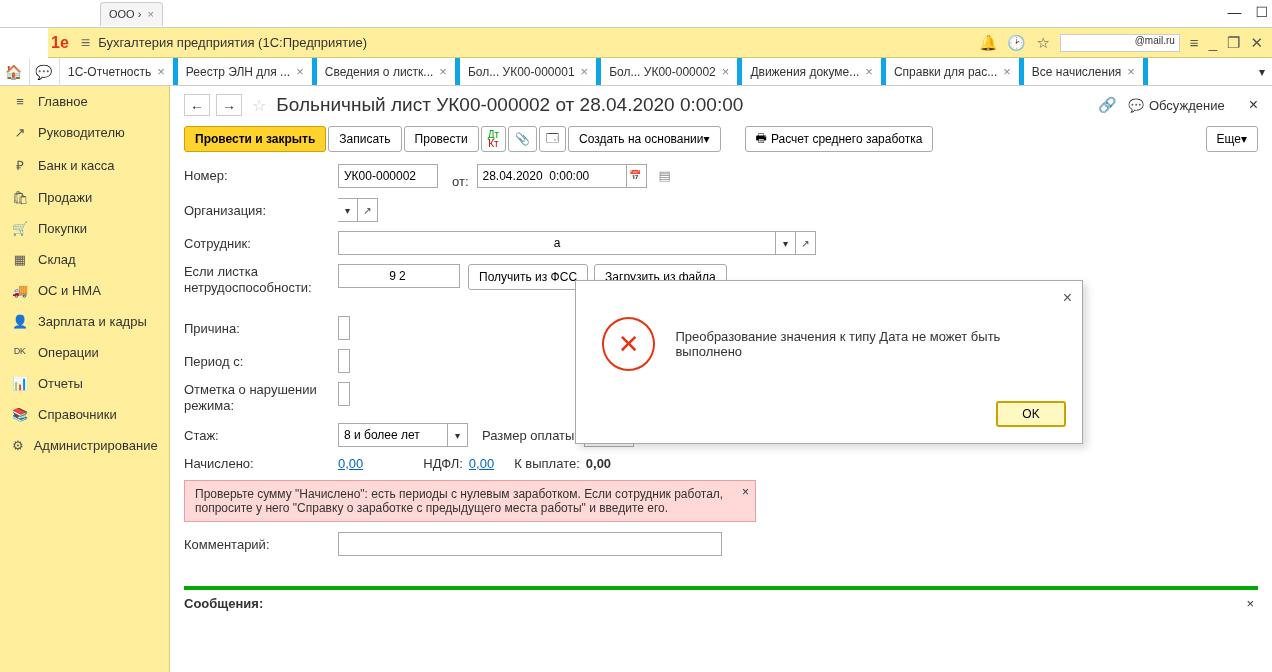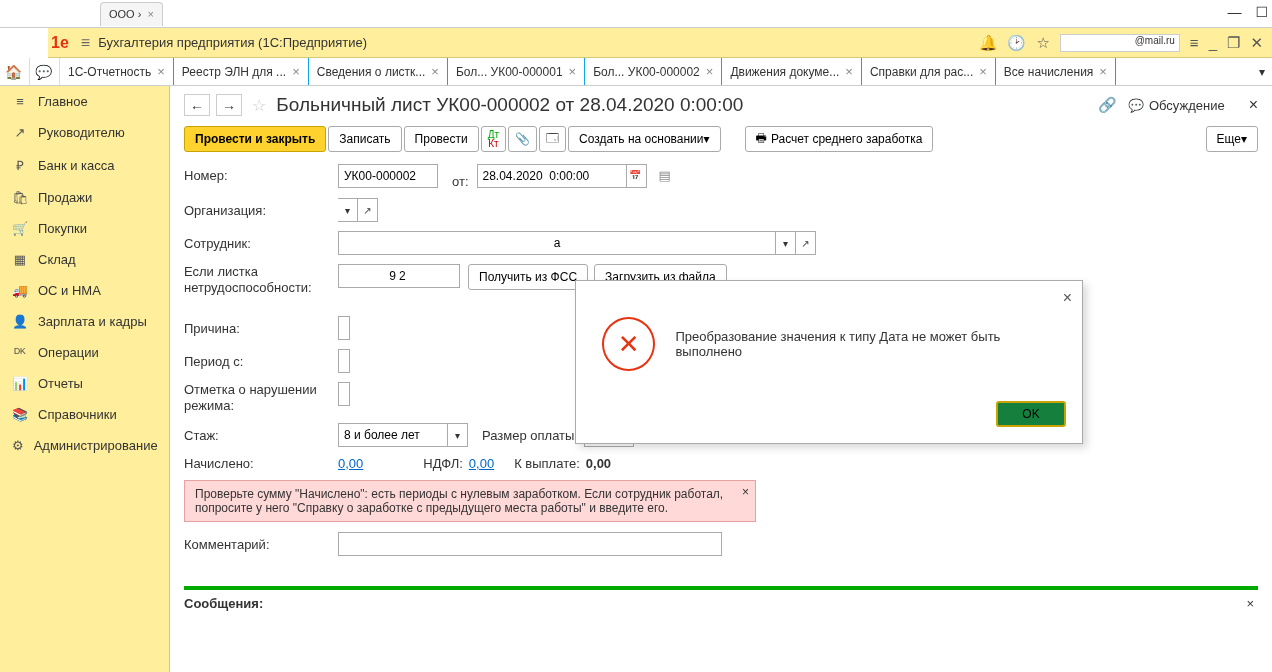--- a/index.html
+++ b/index.html
@@ -17,21 +17,21 @@
 .logo-1c { color: #e63312; font-weight: bold; font-size: 16px; margin-right: 4px; }
 .hamburger { font-size: 16px; margin: 0 8px; color: #666; cursor: pointer; }
 .app-title { font-size: 13px; }
 .toolbar-right { margin-left: auto; display: flex; align-items: center; gap: 10px; padding-right: 6px; }
 .toolbar-right .icon { font-size: 15px; cursor: pointer; color: #555; }
 .email-box { background: #fff; border: 1px solid #ccc; height: 18px; width: 120px; font-size: 10px; padding: 0 4px; text-align: right; }
 
 
 .tabs-row { height: 28px; background: #fff; border-bottom: 1px solid #ccc; display: flex; align-items: stretch; }
 .tabs-row .home-icon, .tabs-row .chat-icon { width: 30px; display: flex; align-items: center; justify-content: center; border-right: 1px solid #ddd; cursor: pointer; font-size: 14px; }
-.nav-tab { display: flex; align-items: center; padding: 0 8px; border-right: 1px solid #0ea5e9; font-size: 12px; cursor: pointer; max-width: 150px; white-space: nowrap; overflow: hidden; position: relative; }
+.nav-tab { display: flex; align-items: center; padding: 0 8px; border-right: 5px solid #0ea5e9; font-size: 12px; cursor: pointer; max-width: 150px; white-space: nowrap; overflow: hidden; position: relative; }
 .nav-tab.active { background: #fff; }
 .nav-tab .x { margin-left: 6px; color: #888; font-size: 13px; }
 .nav-tab .label { overflow: hidden; text-overflow: ellipsis; }
 .tabs-spacer { flex: 1; }
 .tabs-arrow { width: 20px; display: flex; align-items: center; justify-content: center; cursor: pointer; }
 
 
 .main-area { display: flex; height: calc(672px - 28px - 30px - 28px); }
 .sidebar { width: 170px; background: #ffef9c; border-right: 1px solid #d4c87a; }
 .sidebar-item { display: flex; align-items: center; gap: 10px; padding: 8px 12px; font-size: 13px; cursor: pointer; }
@@ -71,21 +71,21 @@
 .messages-header { display: flex; align-items: center; padding: 6px 0; font-weight: bold; font-size: 13px; }
 .messages-header .x { margin-left: auto; margin-right: 4px; cursor: pointer; font-weight: normal; }
 
 
 .error-dialog { position: absolute; left: 405px; top: 194px; width: 508px; background: #fff; border: 1px solid #aaa; box-shadow: 4px 4px 8px rgba(0,0,0,0.15); padding: 16px; }
 .error-dialog .close { position: absolute; right: 10px; top: 8px; font-size: 16px; cursor: pointer; color: #555; }
 .error-content { display: flex; align-items: center; gap: 20px; margin: 20px 0 30px 10px; }
 .error-circle { width: 54px; height: 54px; border: 2px solid #e63312; border-radius: 50%; display: flex; align-items: center; justify-content: center; color: #e63312; font-size: 26px; }
 .error-text { font-size: 13px; }
 .error-buttons { display: flex; justify-content: flex-end; }
-.error-buttons .btn { background: #15803d; border: 2px solid #c9a300; width: 70px; justify-content: center; font-weight: normal; }
+.error-buttons .btn { background: #fef9c3; border: 2px solid #c9a300; width: 70px; justify-content: center; font-weight: normal; }
 
 .link { color: #0066cc; text-decoration: underline; cursor: pointer; }
 .dkt-icon { font-size: 10px; line-height: 9px; }
 .dkt-icon .d { color: #0a0; }
 .dkt-icon .k { color: #c00; }
 </style>
 </head>
 <body>
 
 <div class="browser-top">

